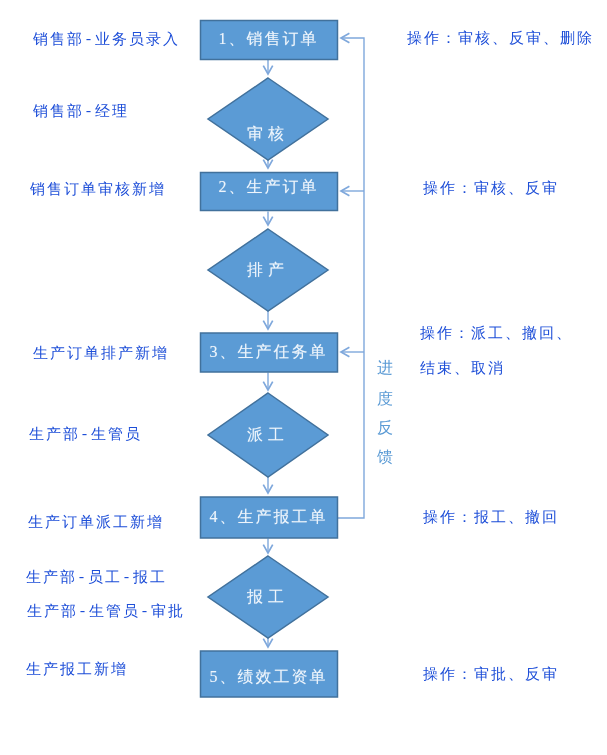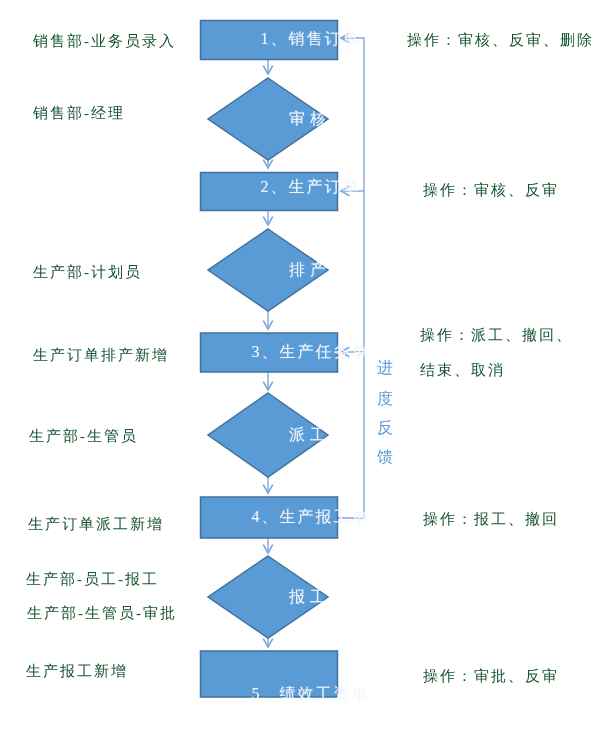--- a/index.html
+++ b/index.html
@@ -8,36 +8,36 @@
     width: 607px;
     height: 755px;
     background: #ffffff;
     font-family: "Liberation Serif", serif;
     overflow: hidden;
   }
   #shapes-svg { position: absolute; left: 0; top: 0; }
   .side-label {
     position: absolute;
     font-size: 15px;
-    color: #14532d;
+    color: #1d4ed8;
     letter-spacing: 2px;
     white-space: nowrap;
     line-height: 20px;
+    font-family: Liberation Mono, monospace;
   }
   .shape-label {
     position: absolute;
     display: flex;
     align-items: center;
     justify-content: center;
     color: #eef5fc;
     font-size: 16px;
     letter-spacing: 2px;
     white-space: nowrap;
     text-shadow: 0 0 1px rgba(255,255,255,0.4);
-    padding-left: 42px;
   }
   .box-label { font-weight: 400; }
   .vertical-label {
     position: absolute;
     left: 374px;
     top: 346px;
     writing-mode: vertical-lr;
     font-size: 16px;
     letter-spacing: 30px;
     color: #5b9bd5;
@@ -86,30 +86,30 @@
       <polygon points="268,229 328,270 268,311 208,270"></polygon>
       <polygon points="268,393 328,435 268,477 208,435"></polygon>
       <polygon points="268,556 328,597 268,638 208,597"></polygon>
     </g>
   </svg>
 
   <div class="shape-label box-label" style="left:200px;top:20px;width:137px;height:39px">1、销售订单</div>
   <div class="shape-label box-label" style="left:200px;top:172px;width:137px;height:30px">2、生产订单</div>
   <div class="shape-label box-label" style="left:200px;top:333px;width:137px;height:39px">3、生产任务单</div>
   <div class="shape-label box-label" style="left:200px;top:497px;width:137px;height:41px">4、生产报工单</div>
-  <div class="shape-label box-label" style="left:200px;top:671px;width:137px;height:46px">5、绩效工资单</div>
+  <div class="shape-label box-label" style="left:200px;top:654px;width:137px;height:46px">5、绩效工资单</div>
 
-  <div class="shape-label" style="left:208px;top:99px;width:120px;height:40px;letter-spacing:5px">审核</div>
+  <div class="shape-label" style="left:208px;top:114px;width:120px;height:40px;letter-spacing:5px">审核</div>
   <div class="shape-label" style="left:208px;top:250px;width:120px;height:40px;letter-spacing:5px">排产</div>
   <div class="shape-label" style="left:208px;top:415px;width:120px;height:40px;letter-spacing:5px">派工</div>
   <div class="shape-label" style="left:208px;top:577px;width:120px;height:40px;letter-spacing:5px">报工</div>
 
   <div class="side-label" style="left:33px;top:31px">销售部-业务员录入</div>
   <div class="side-label" style="left:33px;top:103px">销售部-经理</div>
-  <div class="side-label" style="left:33px;top:262px">生产部-计划员</div>
+  <div class="side-label" style="left:30px;top:181px">销售订单审核新增</div>
   <div class="side-label" style="left:33px;top:345px">生产订单排产新增</div>
   <div class="side-label" style="left:29px;top:426px">生产部-生管员</div>
   <div class="side-label" style="left:26px;top:569px">生产部-员工-报工</div>
   <div class="side-label" style="left:28px;top:514px">生产订单派工新增</div>
   <div class="side-label" style="left:27px;top:603px">生产部-生管员-审批</div>
   <div class="side-label" style="left:26px;top:661px">生产报工新增</div>
 
   <div class="side-label" style="left:407px;top:30px">操作：审核、反审、删除</div>
   <div class="side-label" style="left:423px;top:180px">操作：审核、反审</div>
   <div class="side-label" style="left:420px;top:325px">操作：派工、撤回、</div>

